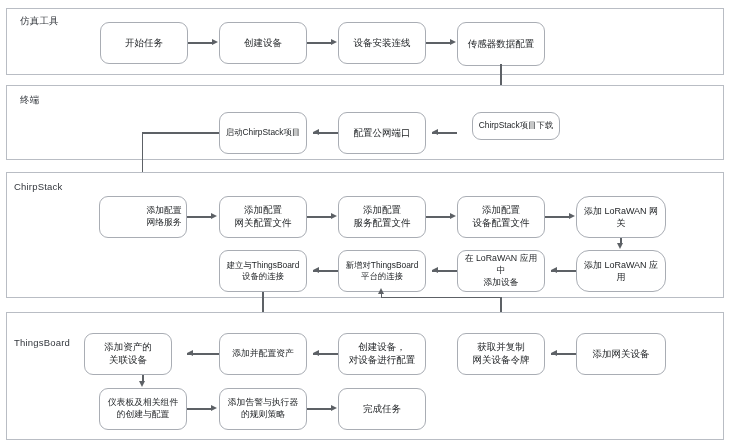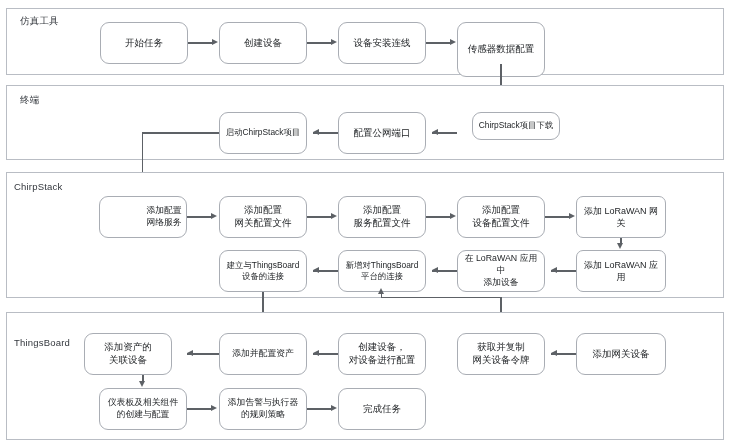--- a/index.html
+++ b/index.html
@@ -36,21 +36,21 @@
     display:flex;
     align-items:center;
     justify-content:center;
     text-align:center;
     color:#1d2023;
     font-size:9.5px;
     line-height:1.35;
     padding:2px 3px;
     white-space:pre-line;
   }
-  .node.sq{border-radius:7px;}
+  .node.sq{border-radius:13px;}
   .node.lat{font-size:9px;}
 
   
   .seg{
     position:absolute;
     background:#5d6166;
   }
   .seg.h{height:1.4px;}
   .seg.v{width:1.4px;}
 
@@ -83,21 +83,21 @@
 <body>
 
 <div id="canvas">
 
   <div class="lane" style="left:6px;top:8px;width:718px;height:67px;"></div>
   <div class="lane-label" style="left:20px;top:15px;">仿真工具</div>
 
   <div class="node" style="left:100px;top:22px;width:88px;height:42px;">开始任务</div>
   <div class="node" style="left:219px;top:22px;width:88px;height:42px;">创建设备</div>
   <div class="node" style="left:338px;top:22px;width:88px;height:42px;">设备安装连线</div>
-  <div class="node" style="left:457px;top:22px;width:88px;height:55px;">传感器数据配置</div>
+  <div class="node" style="left:457px;top:22px;width:88px;height:44px;">传感器数据配置</div>
 
   <div class="seg h" style="left:188px;top:42.3px;width:25px;"></div>
   <div class="arrow right" style="left:212px;top:39.4px;"></div>
 
   <div class="seg h" style="left:307px;top:42.3px;width:25px;"></div>
   <div class="arrow right" style="left:331px;top:39.4px;"></div>
 
   <div class="seg h" style="left:426px;top:42.3px;width:25px;"></div>
   <div class="arrow right" style="left:450px;top:39.4px;"></div>
 

